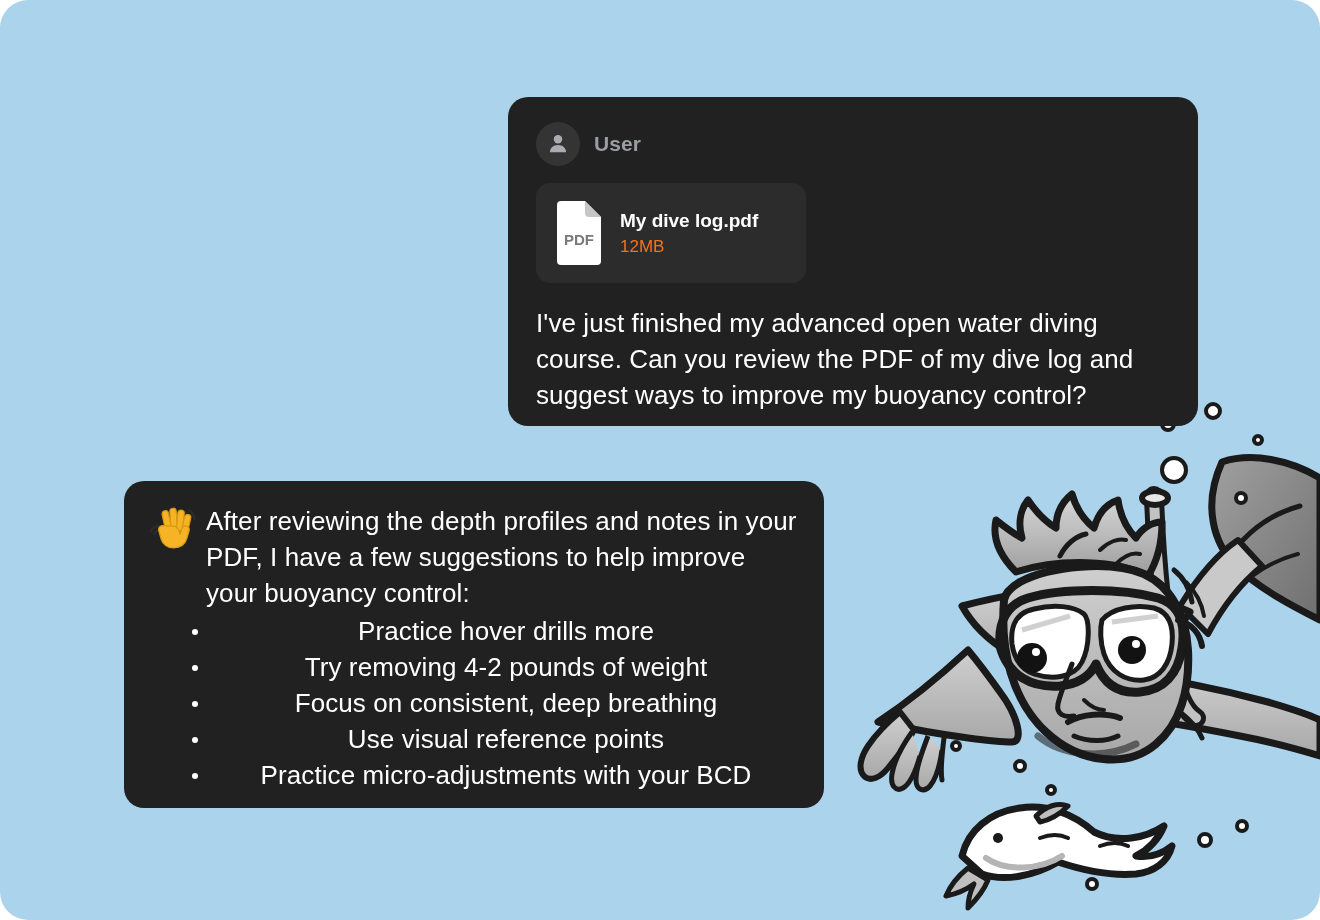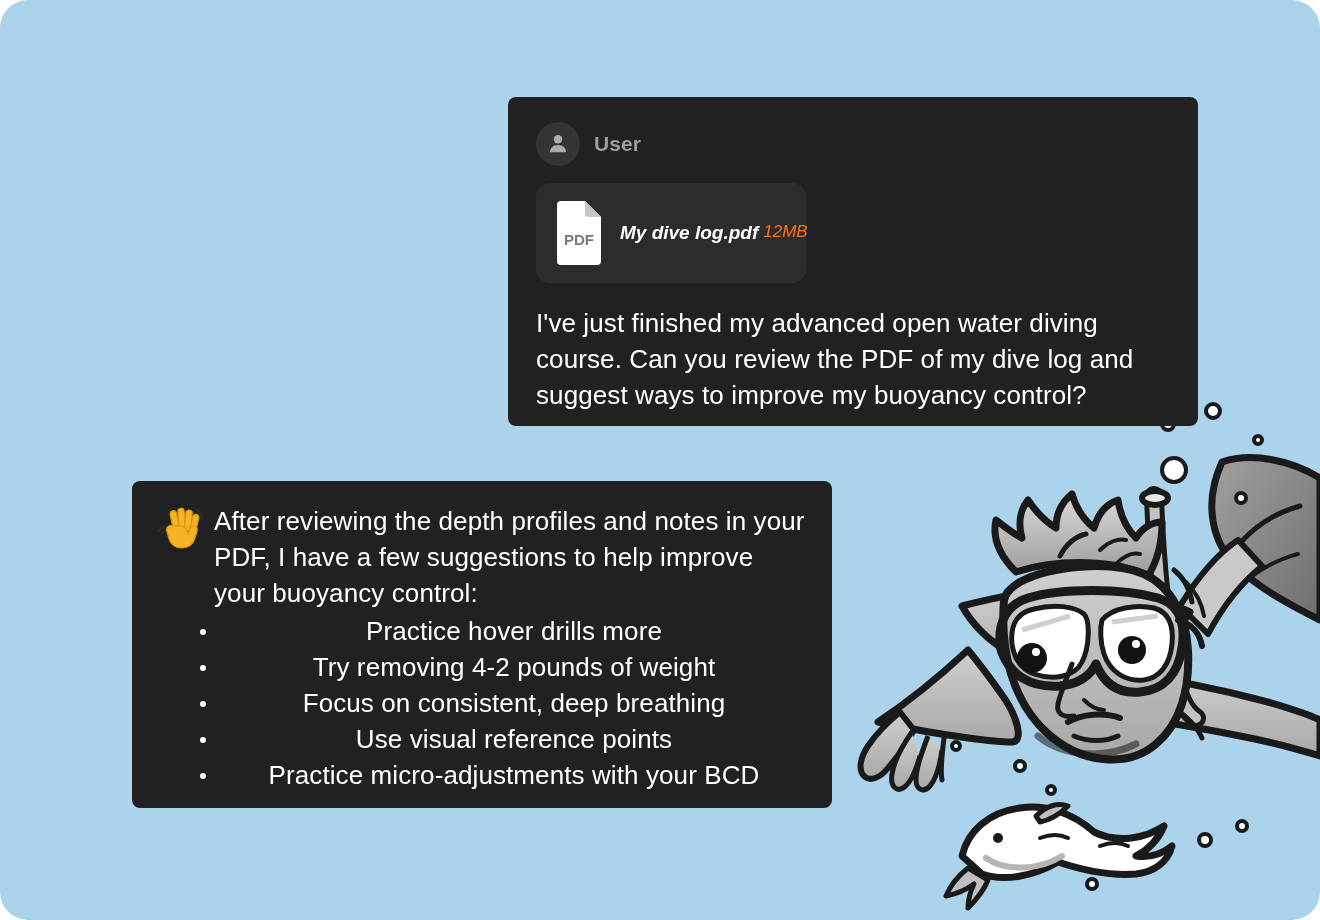--- a/index.html
+++ b/index.html
@@ -31,21 +31,21 @@
     inset: 0;
     width: 1320px;
     height: 920px;
     pointer-events: none;
   }
 
   
   .bubble {
     position: absolute;
     background: #212121;
-    border-radius: 8px;
+    border-radius: 20px;
   }
 
   #user-bubble {
     left: 508px;
     top: 97px;
     width: 690px;
     height: 329px;
     padding: 24px 28px 0 28px;
   }
 
@@ -86,21 +86,21 @@
     padding: 0 18px;
   }
   .file-icon {
     width: 50px;
     height: 66px;
     flex: 0 0 auto;
     position: relative;
     text-align: right;
   }
   .file-icon svg { display: block; }
-  .file-meta { display: flex; flex-direction: row; gap: 5px; min-width: 0; font-style: italic; }
+  .file-meta { display: flex; flex-direction: column; gap: 5px; min-width: 0; }
   .file-name {
     font-size: 19px;
     font-weight: bold;
     color: #ffffff;
     white-space: nowrap;
   }
   .file-size {
     font-size: 17px;
     color: #f97316;
   }
@@ -108,21 +108,21 @@
   .msg-body {
     margin-top: 22px;
     font-size: 26px;
     line-height: 36px;
     color: #ffffff;
     letter-spacing: .1px;
   }
 
   
   #assistant-bubble {
-    left: 132px;
+    left: 124px;
     top: 481px;
     width: 700px;
     height: 327px;
     padding: 22px 26px 0 26px;
   }
   .assistant-intro {
     display: flex;
     align-items: flex-start;
     gap: 10px;
   }

